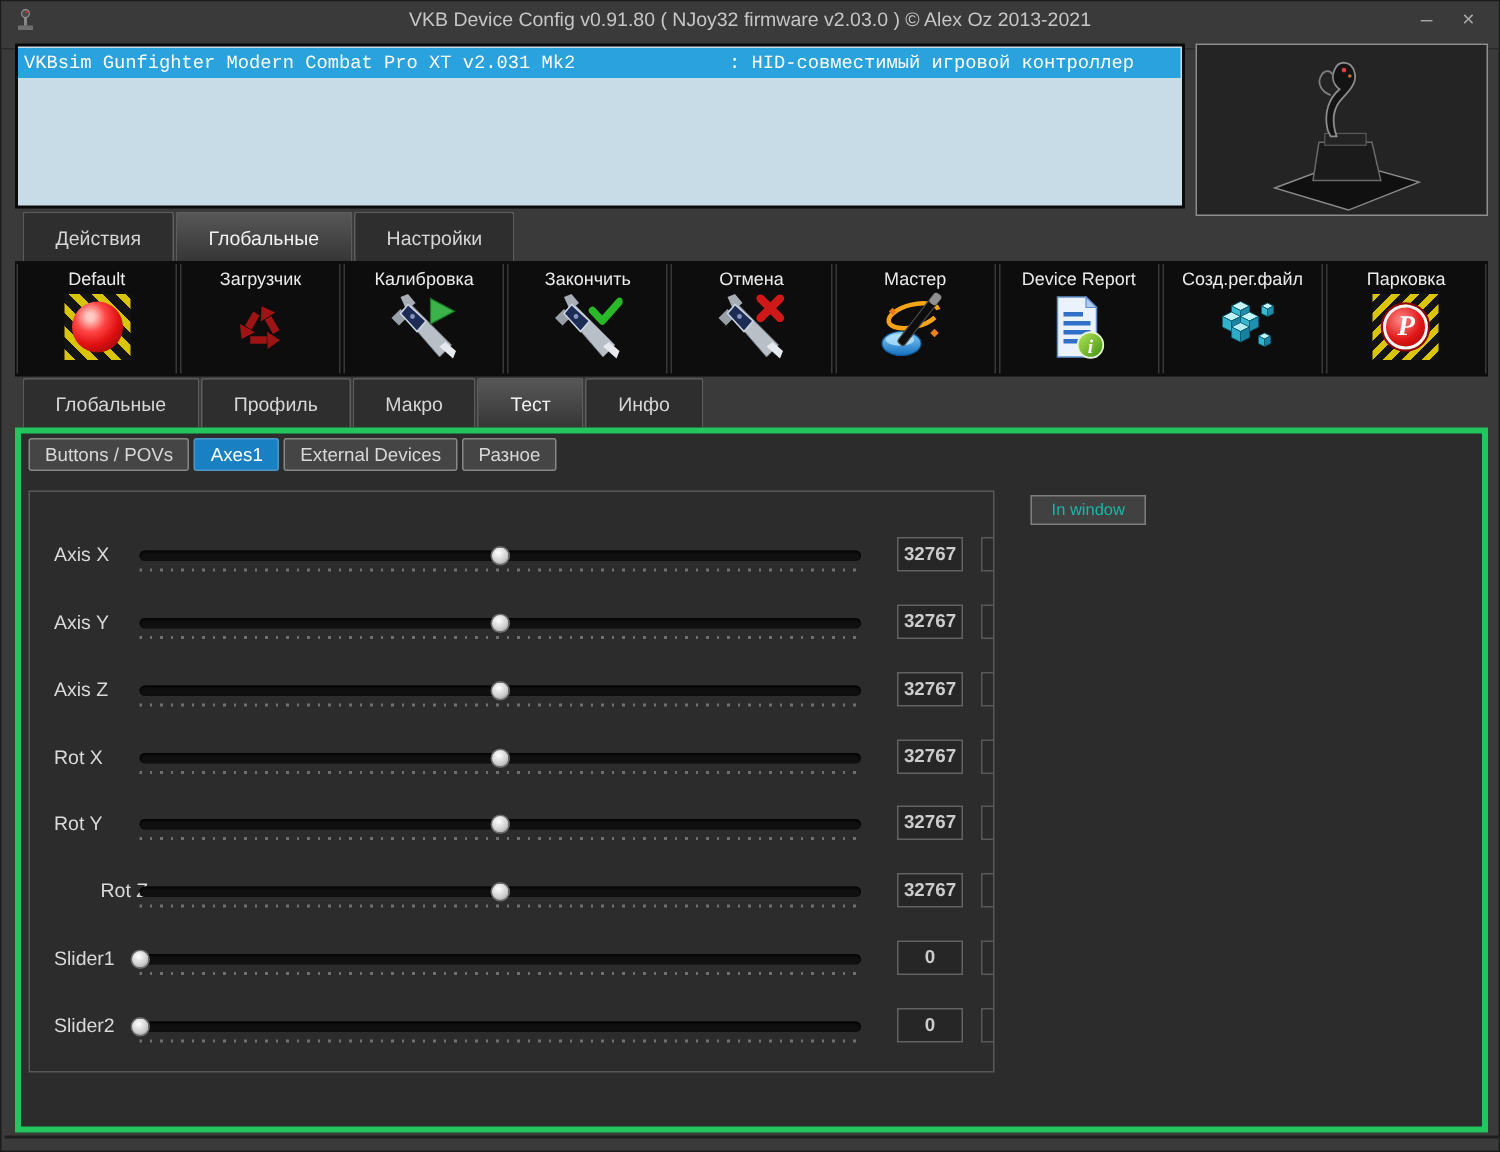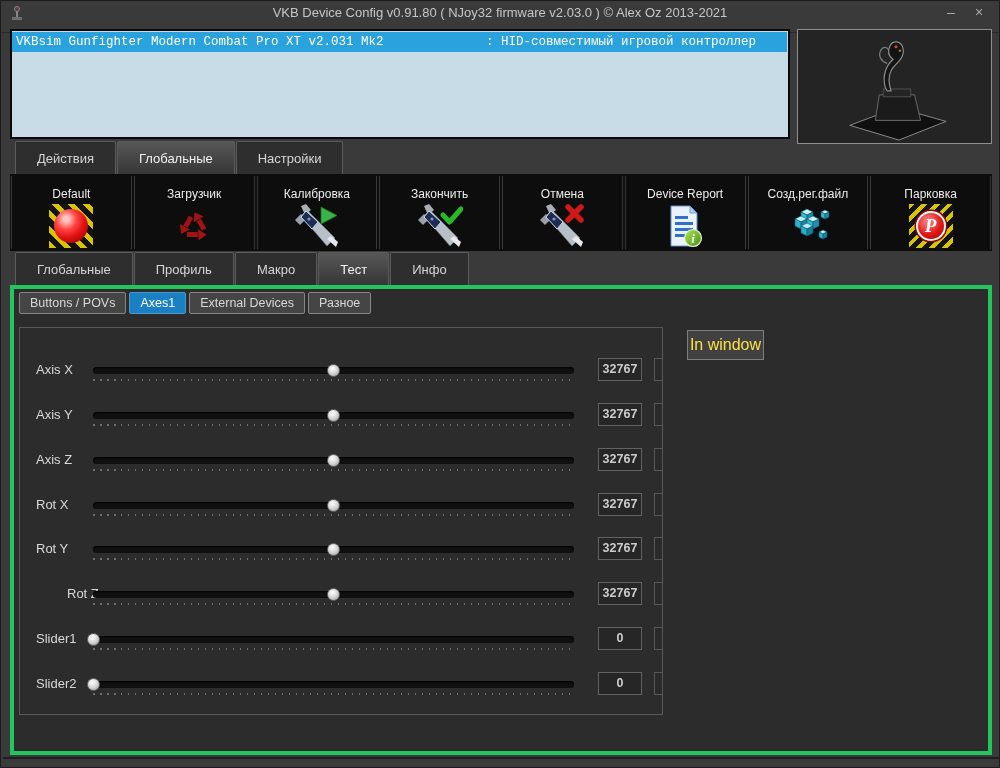--- a/index.html
+++ b/index.html
@@ -36,21 +36,21 @@
   #tabs2 { left:14px; top:257px; }
   .tab { height:22px; background:#2e2e2e; border:1px solid #5c5c5c; border-bottom:none;
          border-radius:2px 2px 0 0; color:#d6d6d6; font-size:13px; display:flex; align-items:center;
          padding:16px 21px; margin-right:1px; white-space:nowrap; }
   .tab.selected { height:27px; background:linear-gradient(#575757,#363636); color:#f2f2f2; }
 
   
   #toolbar { position:absolute; left:9px; top:173px; width:982px; height:77px; background:#0d0d0d;
              display:flex; }
   .tbtn { flex:1 1 0; display:flex; flex-direction:column; align-items:center; margin:2px 1px;
-          border-left:1px solid #383838; border-right:1px solid #383838;justify-content:flex-end; }
+          border-left:1px solid #383838; border-right:1px solid #383838; }
   .tbtn .tlabel { margin-top:3px; font-size:12px; color:#ececec; white-space:nowrap; }
   .tbtn .ticon { width:46px; height:46px; margin-top:2px; position:relative;
                  display:flex; align-items:center; justify-content:center; }
   .hzbg { width:44px; height:44px; background:repeating-linear-gradient(45deg,#d9c400 0 5px,#131313 5px 11px);
           display:flex; align-items:center; justify-content:center; }
   .redball { width:34px; height:34px; border-radius:50%;
              background:radial-gradient(circle at 36% 30%, #ffc8c0 0 8%, #ff4444 32%, #e01010 58%, #7a0404 100%); }
   .pball { width:30px; height:30px; border-radius:50%; border:2px solid #f4f4f4;
            background:radial-gradient(circle at 38% 32%, #ff8a8a, #e01818 55%, #a80000);
            box-shadow:0 0 0 1.5px #8e0000; display:flex; align-items:center; justify-content:center;
@@ -71,22 +71,22 @@
                 border-radius:4px; box-shadow:inset 0 1px 2px #000; }
   .axis-thumb { position:absolute; width:13px; height:13px; border-radius:50%; border:1px solid #6a6a6a;
                 background:radial-gradient(circle at 40% 32%, #ffffff, #d0d0d0 55%, #8e8e8e); }
   .axis-ticks { position:absolute; left:73px; width:481px; height:2px;
                 background-image:repeating-linear-gradient(to right, #6f6f6f 0 1.5px, transparent 1.5px 7px); }
   .axis-value { position:absolute; left:578px; width:44px; height:23px; background:#262626;
                 border:1px solid #636363; color:#cccccc; font-size:12.5px; font-weight:bold;
                 text-align:center; line-height:21px; }
   .axis-stub { position:absolute; left:634px; width:28px; height:23px; background:#2a2a2a;
                border:1px solid #585858; }
-  #in-window-btn { position:absolute; left:673px; top:41px; width:77px; height:30px; background:#414141;
-                   border:1px solid #7e7e7e; color:#fde047; font-size:16px; display:flex;
+  #in-window-btn { position:absolute; left:673px; top:41px; width:77px; height:20px; background:#414141;
+                   border:1px solid #7e7e7e; color:#14b8a6; font-size:11px; display:flex;
                    align-items:center; justify-content:center; }
 
   #bottom-frame { position:absolute; left:2px; top:756px; width:996px; height:2px; background:#1e1e1e; }
 </style>
 </head>
 <body>
 
 <div id="window">
 
   <div id="titlebar">
@@ -187,20 +187,42 @@
         <div class="tlabel">Отмена</div>
         <div class="ticon">
           <svg viewBox="0 0 46 46" width="46" height="46">
             <polygon points="7,13 13,7 41,35 33,43" fill="#b9bfc7" stroke="#70767e" stroke-width="0.6"></polygon>
             <polygon points="1,17 7,11 12,16 6,22" fill="#9aa0a8"></polygon>
             <polygon points="7,3 12,1 17,7 11,12" fill="#a8aeb6"></polygon>
             <polygon points="12,8 24,19 18,26 7,14" fill="#1d2c55" stroke="#cdd5e2" stroke-width="1"></polygon>
             <circle cx="15" cy="16" r="1.6" fill="#8494bc"></circle>
             <polygon points="33,36 42,44 44,39 37,33" fill="#e6e9ee"></polygon>
             <path d="M29 4 L42 17 M42 4 L29 17" stroke="#cf1818" stroke-width="5.5" stroke-linecap="round"></path>
+          </svg>
+        </div>
+      </div>
+      <div class="tbtn">
+        <div class="tlabel">Мастер</div>
+        <div class="ticon">
+          <svg viewBox="0 0 46 46" width="46" height="46">
+            <defs>
+              <linearGradient id="wg" x1="0" y1="0" x2="0" y2="1">
+                <stop offset="0" stop-color="#8ad0f8"></stop>
+                <stop offset="1" stop-color="#1470c0"></stop>
+              </linearGradient>
+            </defs>
+            <ellipse cx="14" cy="34" rx="13" ry="8" fill="url(#wg)" stroke="#0c5a9a" stroke-width="0.8"></ellipse>
+            <ellipse cx="13" cy="31.5" rx="9.5" ry="4" fill="#bce8ff" opacity="0.75"></ellipse>
+            <ellipse cx="22" cy="15.5" rx="17" ry="7.5" fill="none" stroke="#f5a418" stroke-width="3" transform="rotate(-14 22 15.5)" stroke-dasharray="75 14" stroke-dashoffset="-6"></ellipse>
+            <g transform="rotate(38 24 20)">
+              <rect x="21.5" y="-4" width="5.5" height="42" rx="2" fill="#0e0e0e" stroke="#484848" stroke-width="0.8"></rect>
+              <rect x="21.5" y="-4" width="5.5" height="8" rx="2" fill="#909090"></rect>
+            </g>
+            <rect x="34" y="25" width="4" height="4" fill="#f08018" transform="rotate(45 36 27)"></rect>
+            <rect x="6" y="11" width="3.5" height="3.5" fill="#e87818" transform="rotate(45 8 13)"></rect>
           </svg>
         </div>
       </div>
       <div class="tbtn">
         <div class="tlabel">Device Report</div>
         <div class="ticon">
           <svg viewBox="0 0 46 46" width="46" height="46">
             <defs>
               <linearGradient id="rg" x1="0" y1="0" x2="1" y2="1">
                 <stop offset="0" stop-color="#b8e858"></stop>

